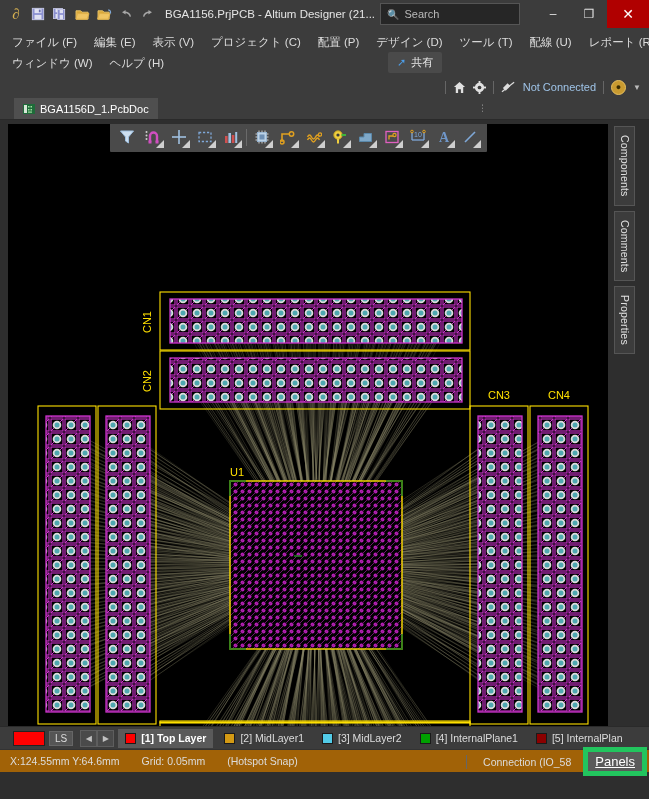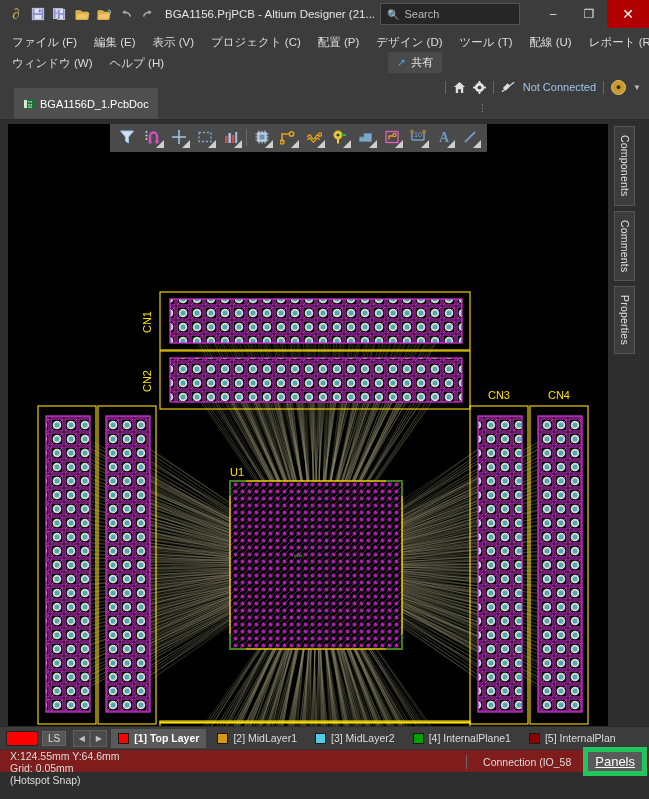--- a/index.html
+++ b/index.html
@@ -63,21 +63,21 @@
     font-size:9px; color:#3a2c00; font-weight:bold;
   }
   .caret{ color:#bbb; font-size:8px; }
 
   
   .doctabs{
     height:22px; background:#3c3c3c; display:flex; align-items:flex-end;
     padding-left:14px; position:relative; border-bottom:1px solid #2a2a2a;
   }
   .dtab{
-    height:31px; display:flex; align-items:center; gap:5px;
+    height:21px; display:flex; align-items:center; gap:5px;
     padding:0 9px; font-size:11px; color:#dcdcdc; background:transparent;
   }
   .dtab.active{ background:#4f4f4f; color:#fff; }
   .dicon{ width:12px; height:10px; display:block; }
   .tab-dots{ position:absolute; left:478px; top:5px; color:#999; font-size:9px; letter-spacing:0; }
 
   
   .mainarea{ display:flex; height:606px; background:#2e2e2e; }
   .canvaswrap{
     width:608px; height:606px; background:#000; position:relative; overflow:hidden;
@@ -110,40 +110,39 @@
     width:21px; background:#3c3c3c; border:1px solid #555;
     color:#e0e0e0; font-size:10.5px; padding:8px 0;
     writing-mode:vertical-rl; text-orientation:mixed;
     display:flex; align-items:center; justify-content:center;
     letter-spacing:0.2px;
   }
 
   
   .layerbar{
     height:23px; background:#3c3c3c; display:flex; align-items:center;
-    padding-left:6px; gap:4px; overflow:hidden; border-top:1px solid #2a2a2a;
+    padding-left:13px; gap:4px; overflow:hidden; border-top:1px solid #2a2a2a;
   }
   .lswatch{ width:32px; height:15px; background:#ff0000; border:1px solid #222; }
   .lsbtn{ background:#555; color:#ddd; font-size:10px; padding:1px 5px; border:1px solid #666; }
   .navgrp{ display:flex; margin-left:3px; }
   .navb{ width:17px; height:17px; background:#4a4a4a; border:1px solid #5e5e5e;
          display:flex; align-items:center; justify-content:center; color:#c0c0c0; font-size:8px; }
   .ltab{
     display:flex; align-items:center; gap:5px; padding:2px 7px;
     font-size:10.5px; color:#ddd; white-space:nowrap; height:19px;
   }
   .ltab.active{ background:#5a5a5a; color:#fff; font-weight:bold;text-align:right; }
   .lsq{ width:11px; height:11px; border:1px solid #1a1a1a; flex:none; }
 
   
   .statusbar{
-    height:23px; background:#7f1d1d; display:flex; align-items:flex-start;
+    height:23px; background:#a16207; display:flex; align-items:center;
     padding-left:10px; color:#dcdcdc; font-size:10.5px; position:relative;
     border-top:1px solid #333;
-    flex-direction:column;
   }
   .st{ margin-right:22px; white-space:nowrap; }
   .st-right{ position:absolute; right:0; top:0; height:23px; display:flex;
              align-items:center; gap:8px; }
   .st-vline{ width:1px; height:14px; background:#666; margin-right:8px; }
   .conn-text{ font-size:10.5px; color:#dcdcdc; white-space:nowrap; }
   .panels-btn{
     background:#5a5a5a; border:5px solid #22c55e; color:#fff; font-size:13px;
     padding:2px 7px; margin-left:4px; margin-right:2px;text-decoration:underline;
   }

